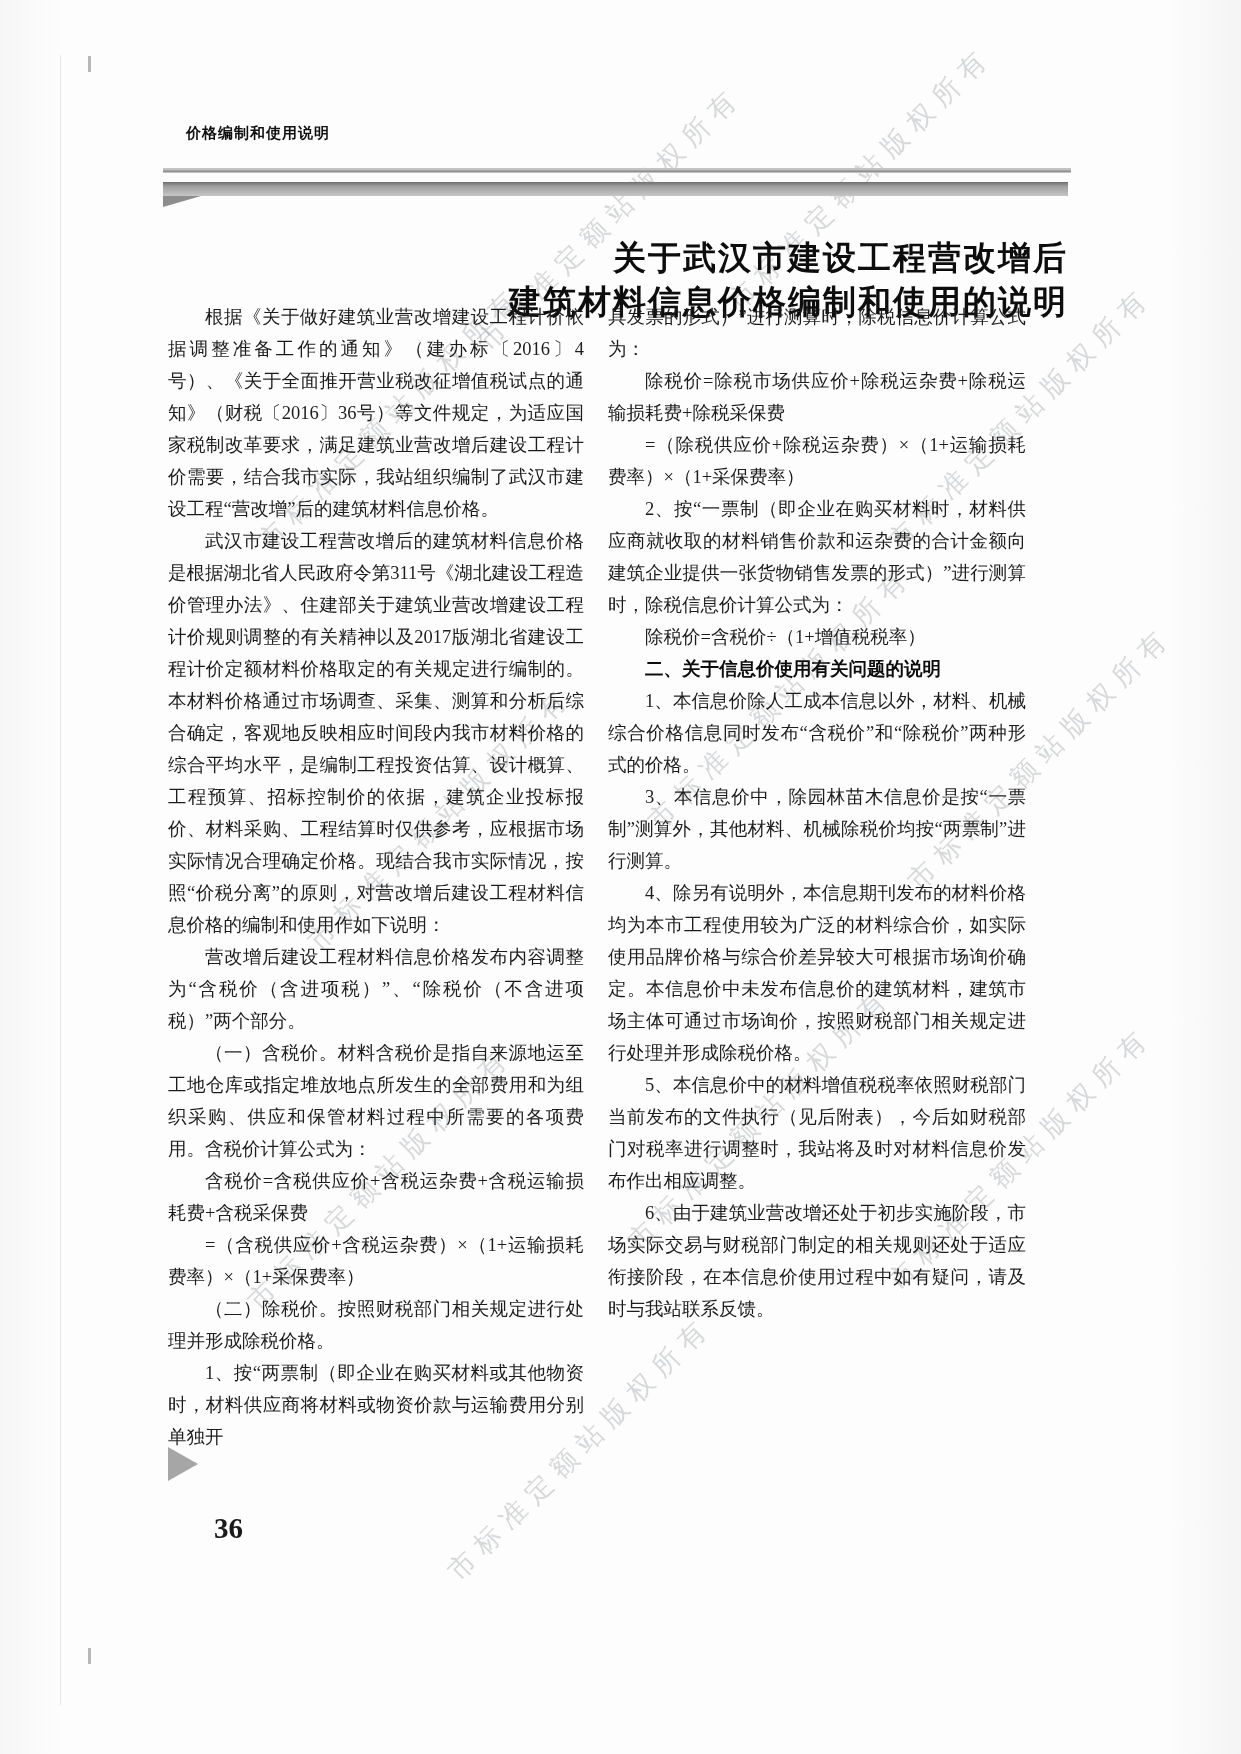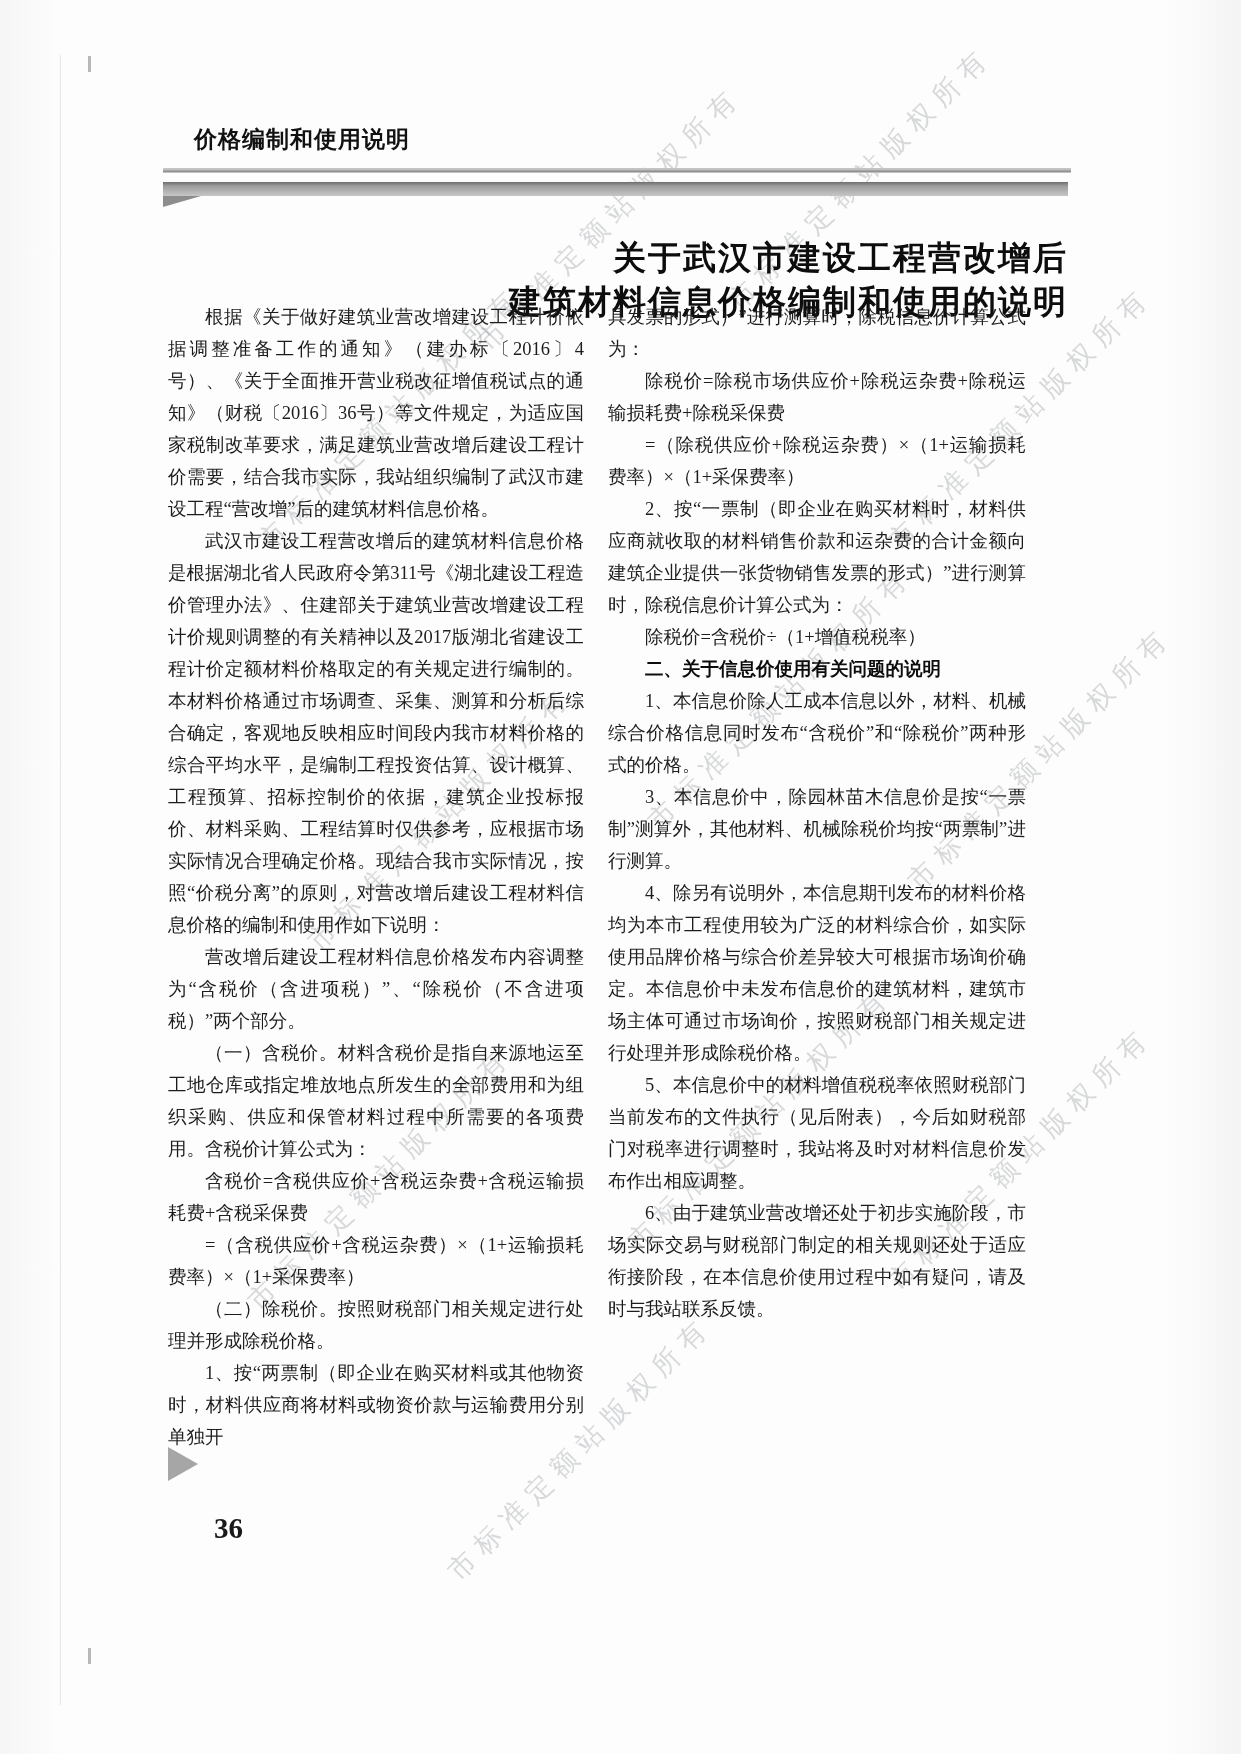--- a/index.html
+++ b/index.html
@@ -13,21 +13,21 @@
   }
   
   .edge-line{position:absolute;left:60px;top:55px;width:1px;height:1650px;background:#d8d8d8;opacity:.6;}
   .tick{position:absolute;width:3px;height:16px;background:#b8b8b8;}
   .tick-top{left:88px;top:56px;}
   .tick-bottom{left:88px;top:1648px;}
   
   .header-label{
     position:absolute;left:186px;top:124px;
     font-family:"Liberation Sans","DejaVu Sans",sans-serif;
-    font-weight:bold;font-size:23px;letter-spacing:1px;color:#111;margin-left:8px;
+    font-weight:bold;font-size:15px;letter-spacing:1px;color:#111;
   }
   .header-rule{
     position:absolute;left:163px;top:168px;width:908px;height:4px;
     border-top:1px solid #c4c4c4;background:#8f8f8f;
     background:linear-gradient(180deg,#cfcfcf 0%,#8c8c8c 60%,#d9d9d9 100%);
   }
   .header-ribbon{
     position:absolute;left:163px;top:182px;width:905px;height:14px;
     background:linear-gradient(180deg,#6e6e6e 0%,#9e9e9e 30%,#c6c6c6 100%);
   }

